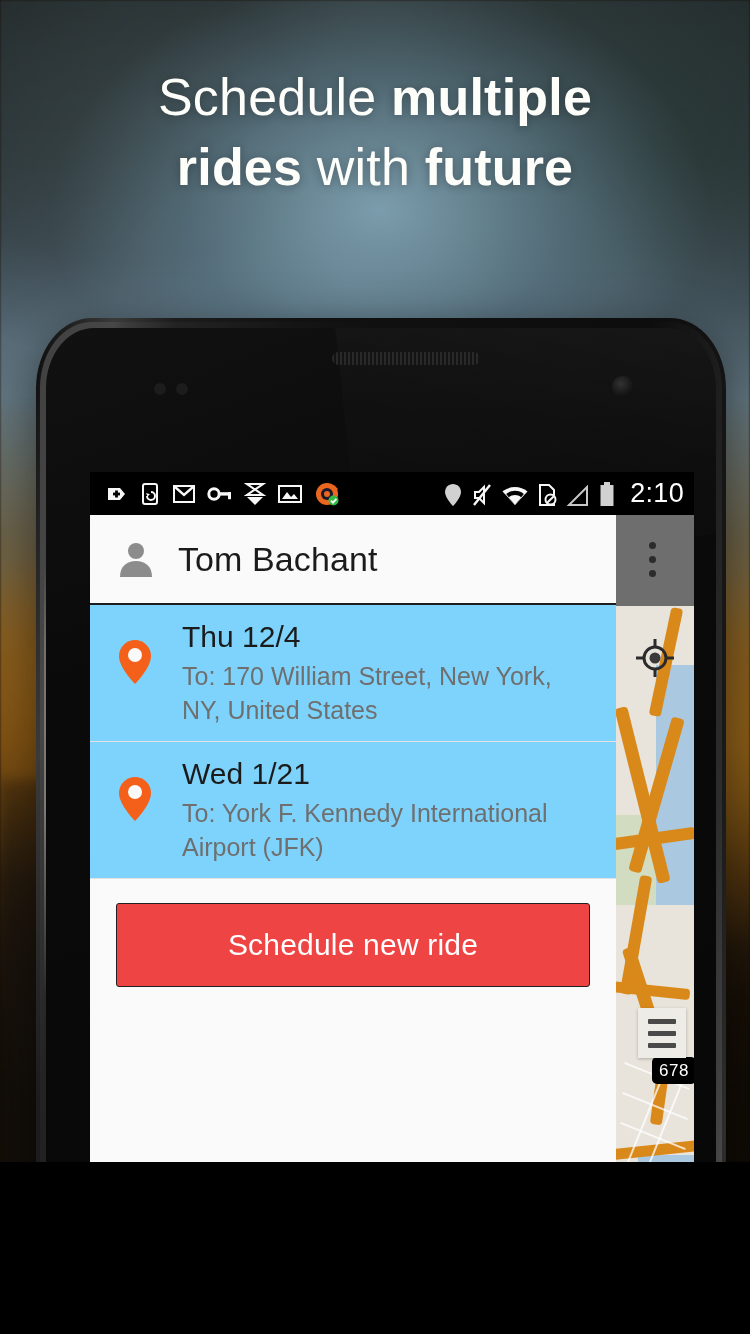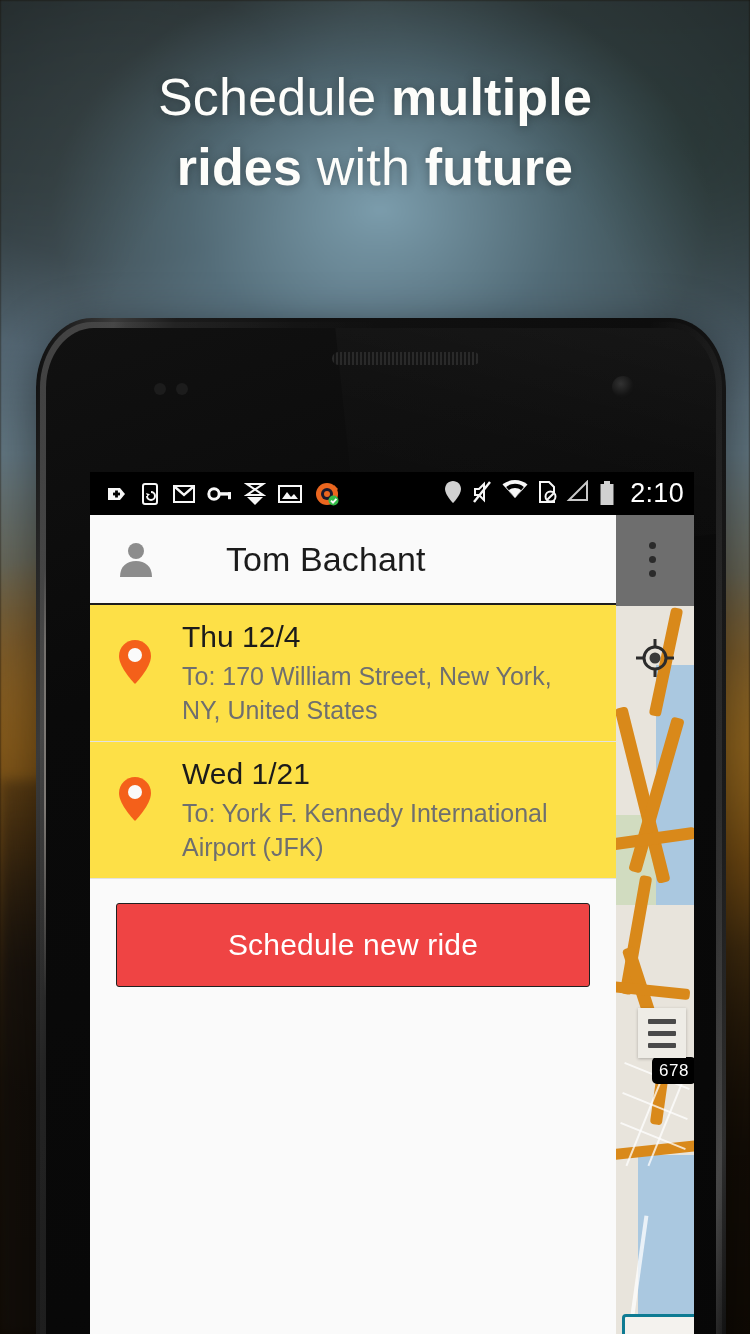--- a/index.html
+++ b/index.html
@@ -6,21 +6,21 @@
     margin: 0;
     padding: 0;
     background: #000;
   }
   body {
     font-family: "Liberation Sans", sans-serif;
   }
   .screen {
     position: relative;
     width: 750px;
-    height: 1334px;
+    height: 1162px;
     overflow: hidden;
     background: #1d1408;
   }
 
   
   .bg {
     position: absolute;
     inset: 0;
     background:
       radial-gradient(ellipse 420px 300px at 380px 210px, rgba(126,160,176,0.95) 0%, rgba(96,128,144,0.55) 45%, rgba(60,78,88,0.0) 78%),
@@ -148,21 +148,21 @@
     box-sizing: border-box;
   }
   .sb-left {
     display: flex;
     align-items: center;
     gap: 11px;
     flex: 1;
   }
   .sb-right {
     display: flex;
-    align-items: flex-start;
+    align-items: flex-end;
     gap: 9px;
   }
   .sb-ico {
     display: block;
     opacity: 0.97;
   }
   .sb-time {
     color: #fff;
     font-size: 27px;
     line-height: 27px;
@@ -293,28 +293,27 @@
     padding-left: 26px;
     border-bottom: 2px solid #1d1d1d;
     box-sizing: border-box;
     background: #fafafa;
   }
   .person-icon { margin-right: 22px; display: block; }
   .username {
     font-size: 34px;
     color: #1b1b1b;
     letter-spacing: 0.1px;
-    margin-left: 48px;
   }
 
   .ride {
     position: relative;
     padding: 12px 34px 14px 92px;
     border-bottom: 1px solid #e2e2e2;
-    background: #fde047;
+    background: #7dd3fc;
     box-sizing: border-box;
   }
   .pin {
     position: absolute;
     left: 28px; top: 34px;
   }
   .ride-date {
     font-size: 30px;
     color: #1b1b1b;
     line-height: 40px;

